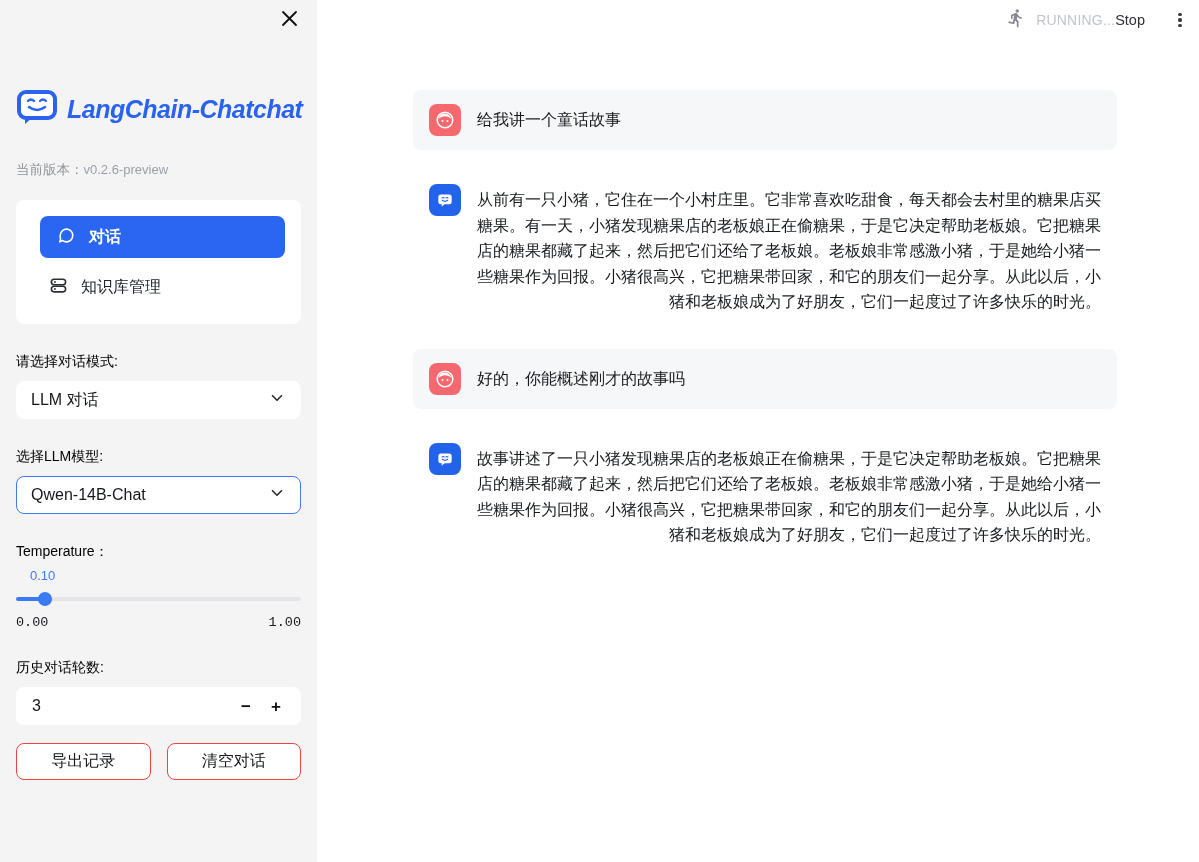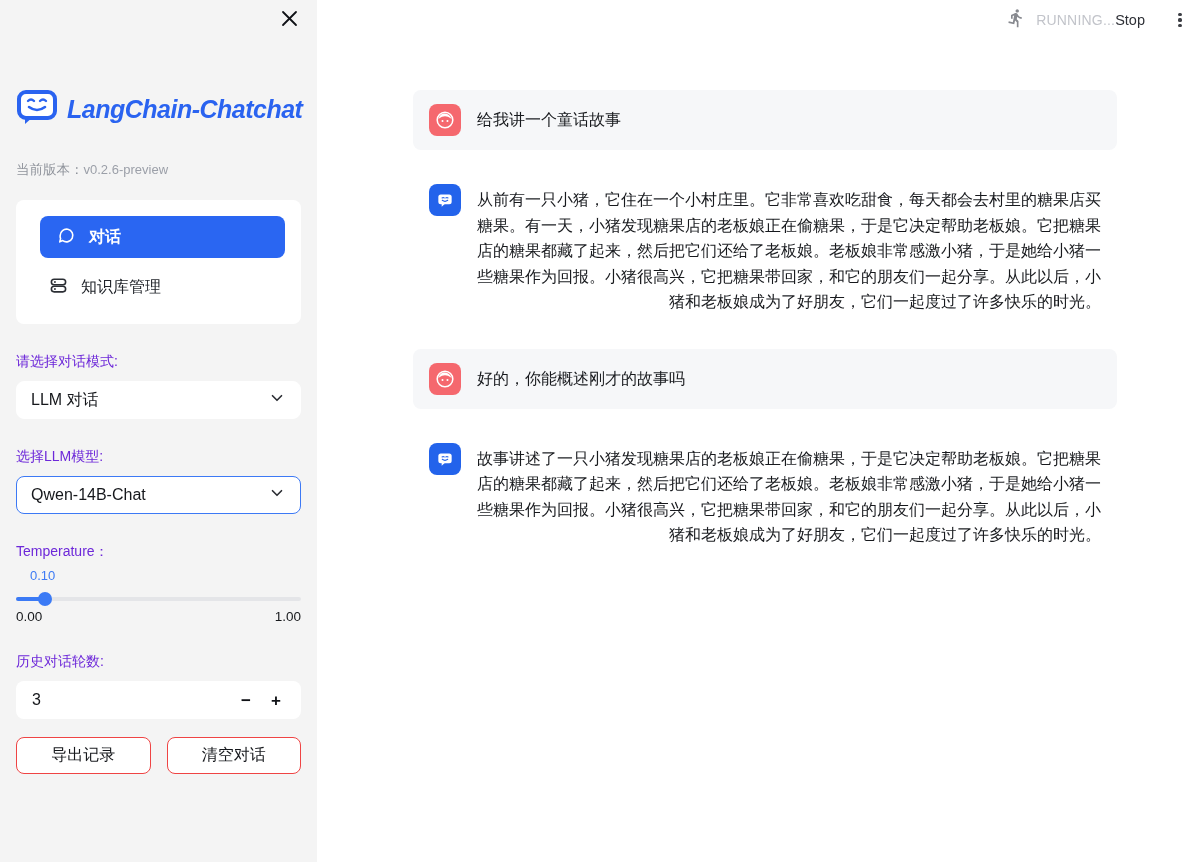--- a/index.html
+++ b/index.html
@@ -31,21 +31,21 @@
   .menu-card {
     margin-top:21px; background:#ffffff; border-radius:8px; padding:16px;
   }
   .menu-item {
     height:42px; border-radius:8px; display:flex; align-items:center;
     gap:13px; padding:0 17px; font-size:16px; color:#21242a; cursor:pointer;
   }
   .menu-item.active { background:#2a66f2; color:#ffffff; font-weight:bold;margin-left:8px; }
   .menu-item + .menu-item { margin-top:8px; }
 
-  .field-label { margin-top:29px; font-size:14px; color:#6d28d9; }
+  .field-label { margin-top:29px; font-size:14px; color:#000000; }
   .select-box {
     margin-top:10px; height:38px; background:#ffffff; border-radius:8px;
     display:flex; align-items:center; justify-content:space-between;
     padding:0 14px; font-size:16px; color:#15171b; cursor:pointer;
     border:1px solid #ffffff;
   }
   .select-box.focused { border:1px solid #3c79f5; }
 
   .temp-value {
     margin-top:7px; padding-left:14px;
@@ -58,22 +58,22 @@
   }
   .slider-fill {
     position:absolute; left:0; top:5px; height:4px;
     background:#3b7af5; border-radius:2px 0 0 2px;
   }
   .slider-thumb {
     position:absolute; top:0; width:14px; height:14px; border-radius:50%;
     background:#3b7af5;
   }
   .minmax {
-    margin-top:3px; display:flex; justify-content:space-between;
-    font-family:Liberation Sans, sans-serif; font-size:13.5px; color:#17191c;
+    margin-top:9px; display:flex; justify-content:space-between;
+    font-family:Liberation Mono, monospace; font-size:13.5px; color:#17191c;
   }
 
   .number-input {
     margin-top:10px; height:38px; background:#ffffff; border-radius:8px;
     display:flex; align-items:center; padding:0 10px 0 16px; font-size:16px;
   }
   .number-input .num-value { flex:1; color:#15171b; }
   .step-btn {
     width:30px; height:30px; border:none; background:transparent; cursor:pointer;
     font-size:17px; font-weight:bold; color:#101216; line-height:1;

